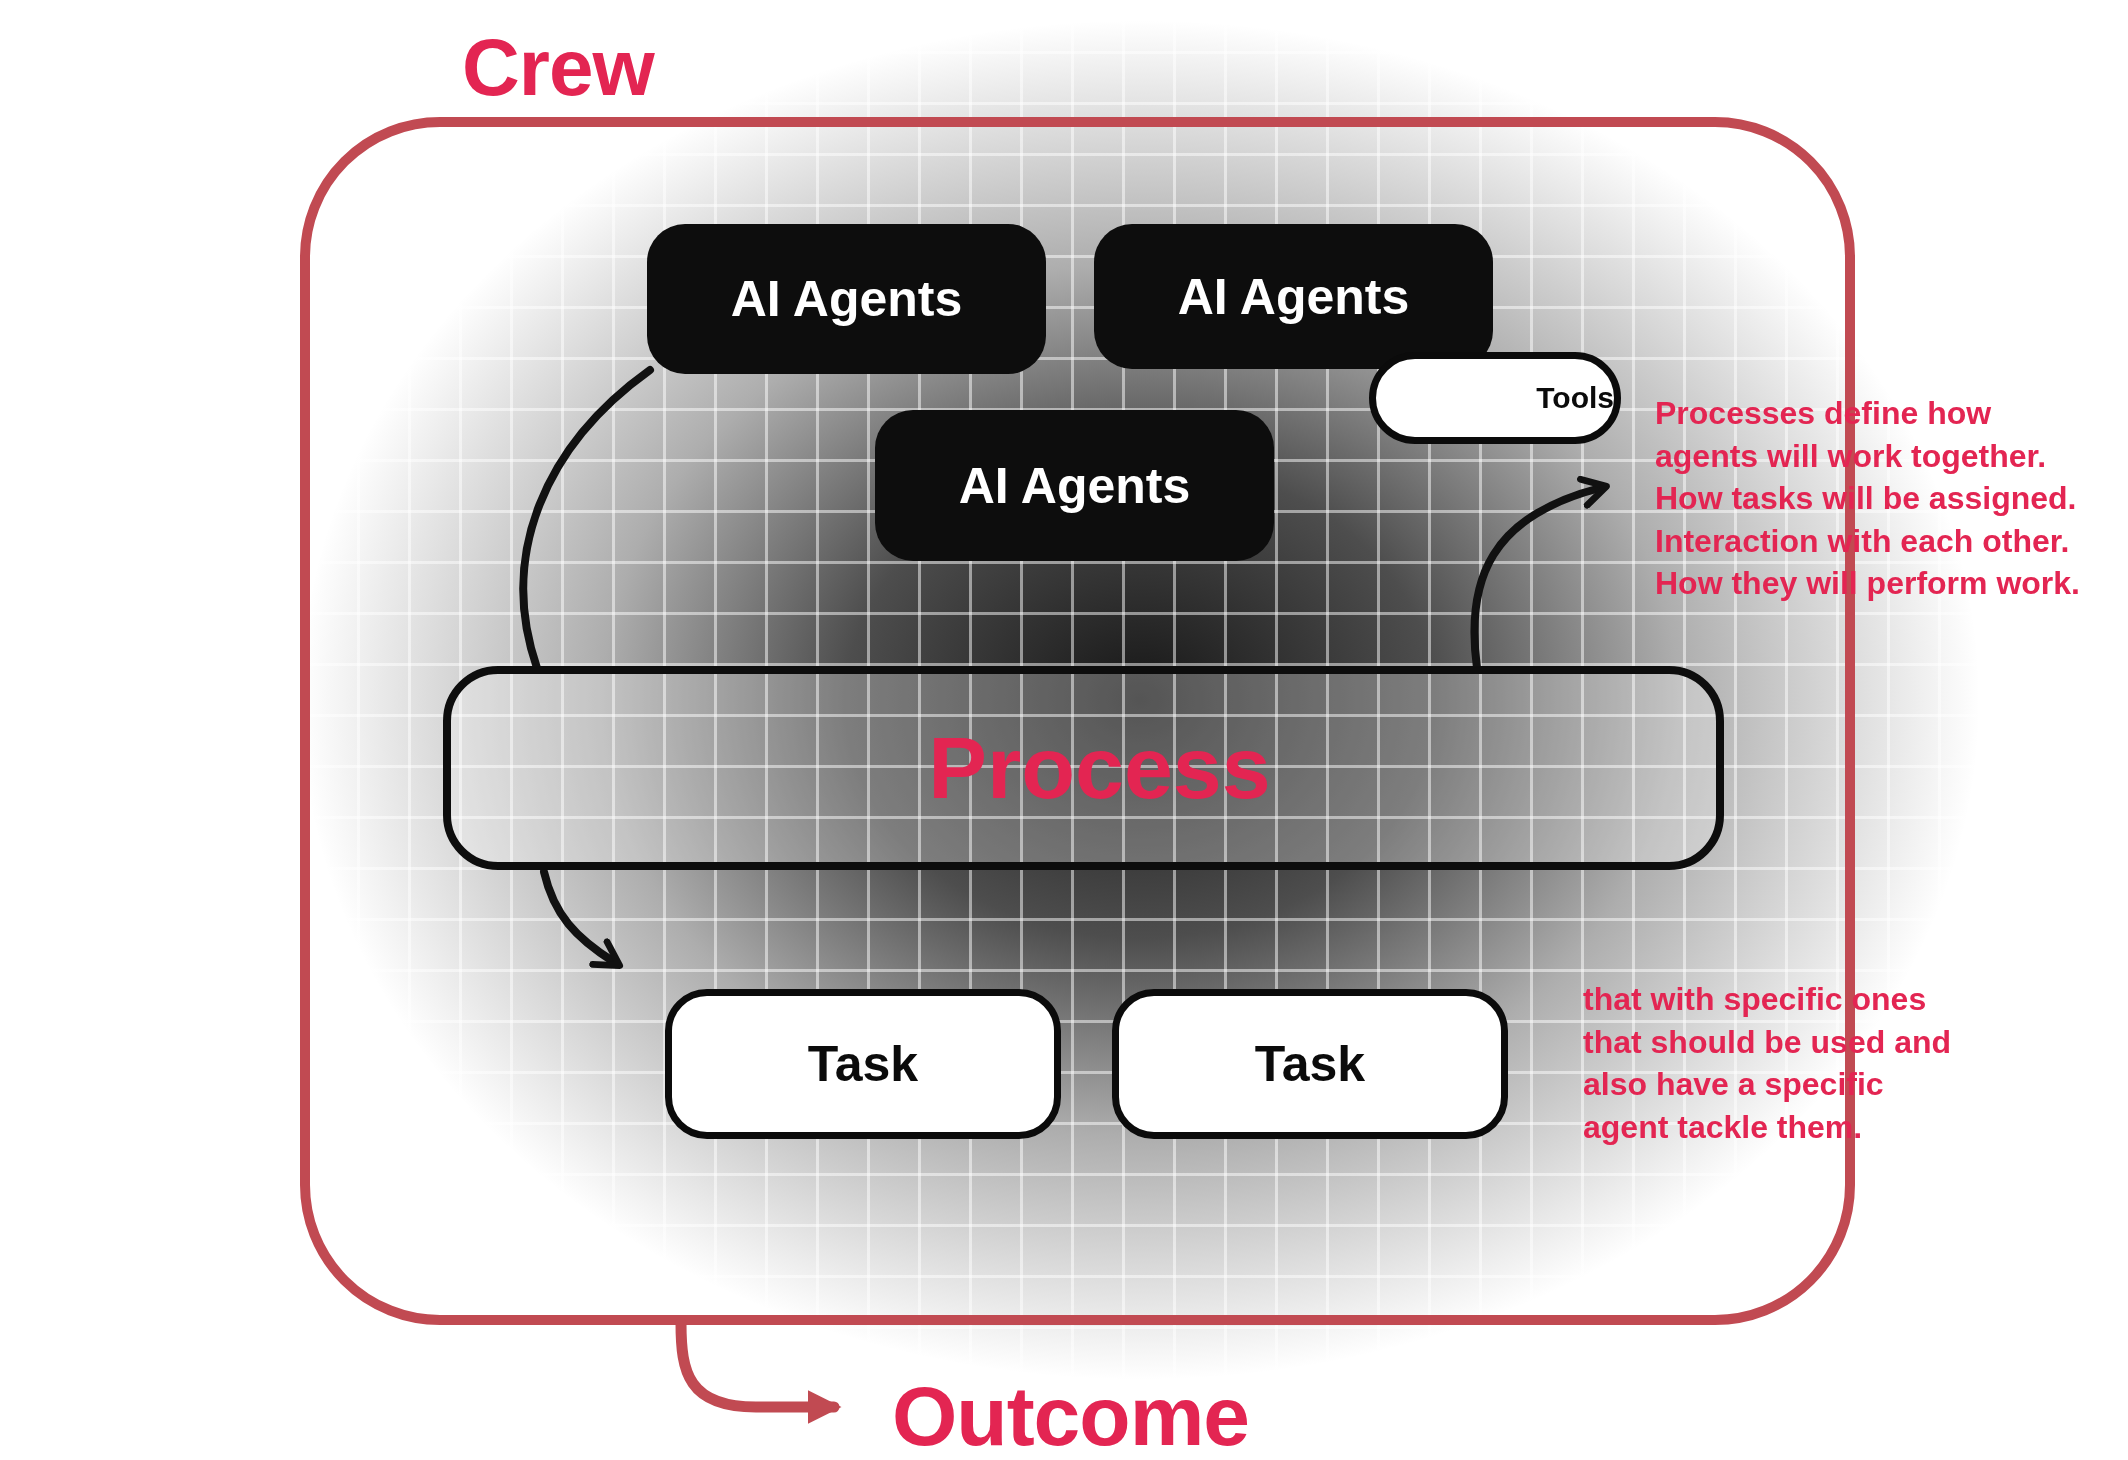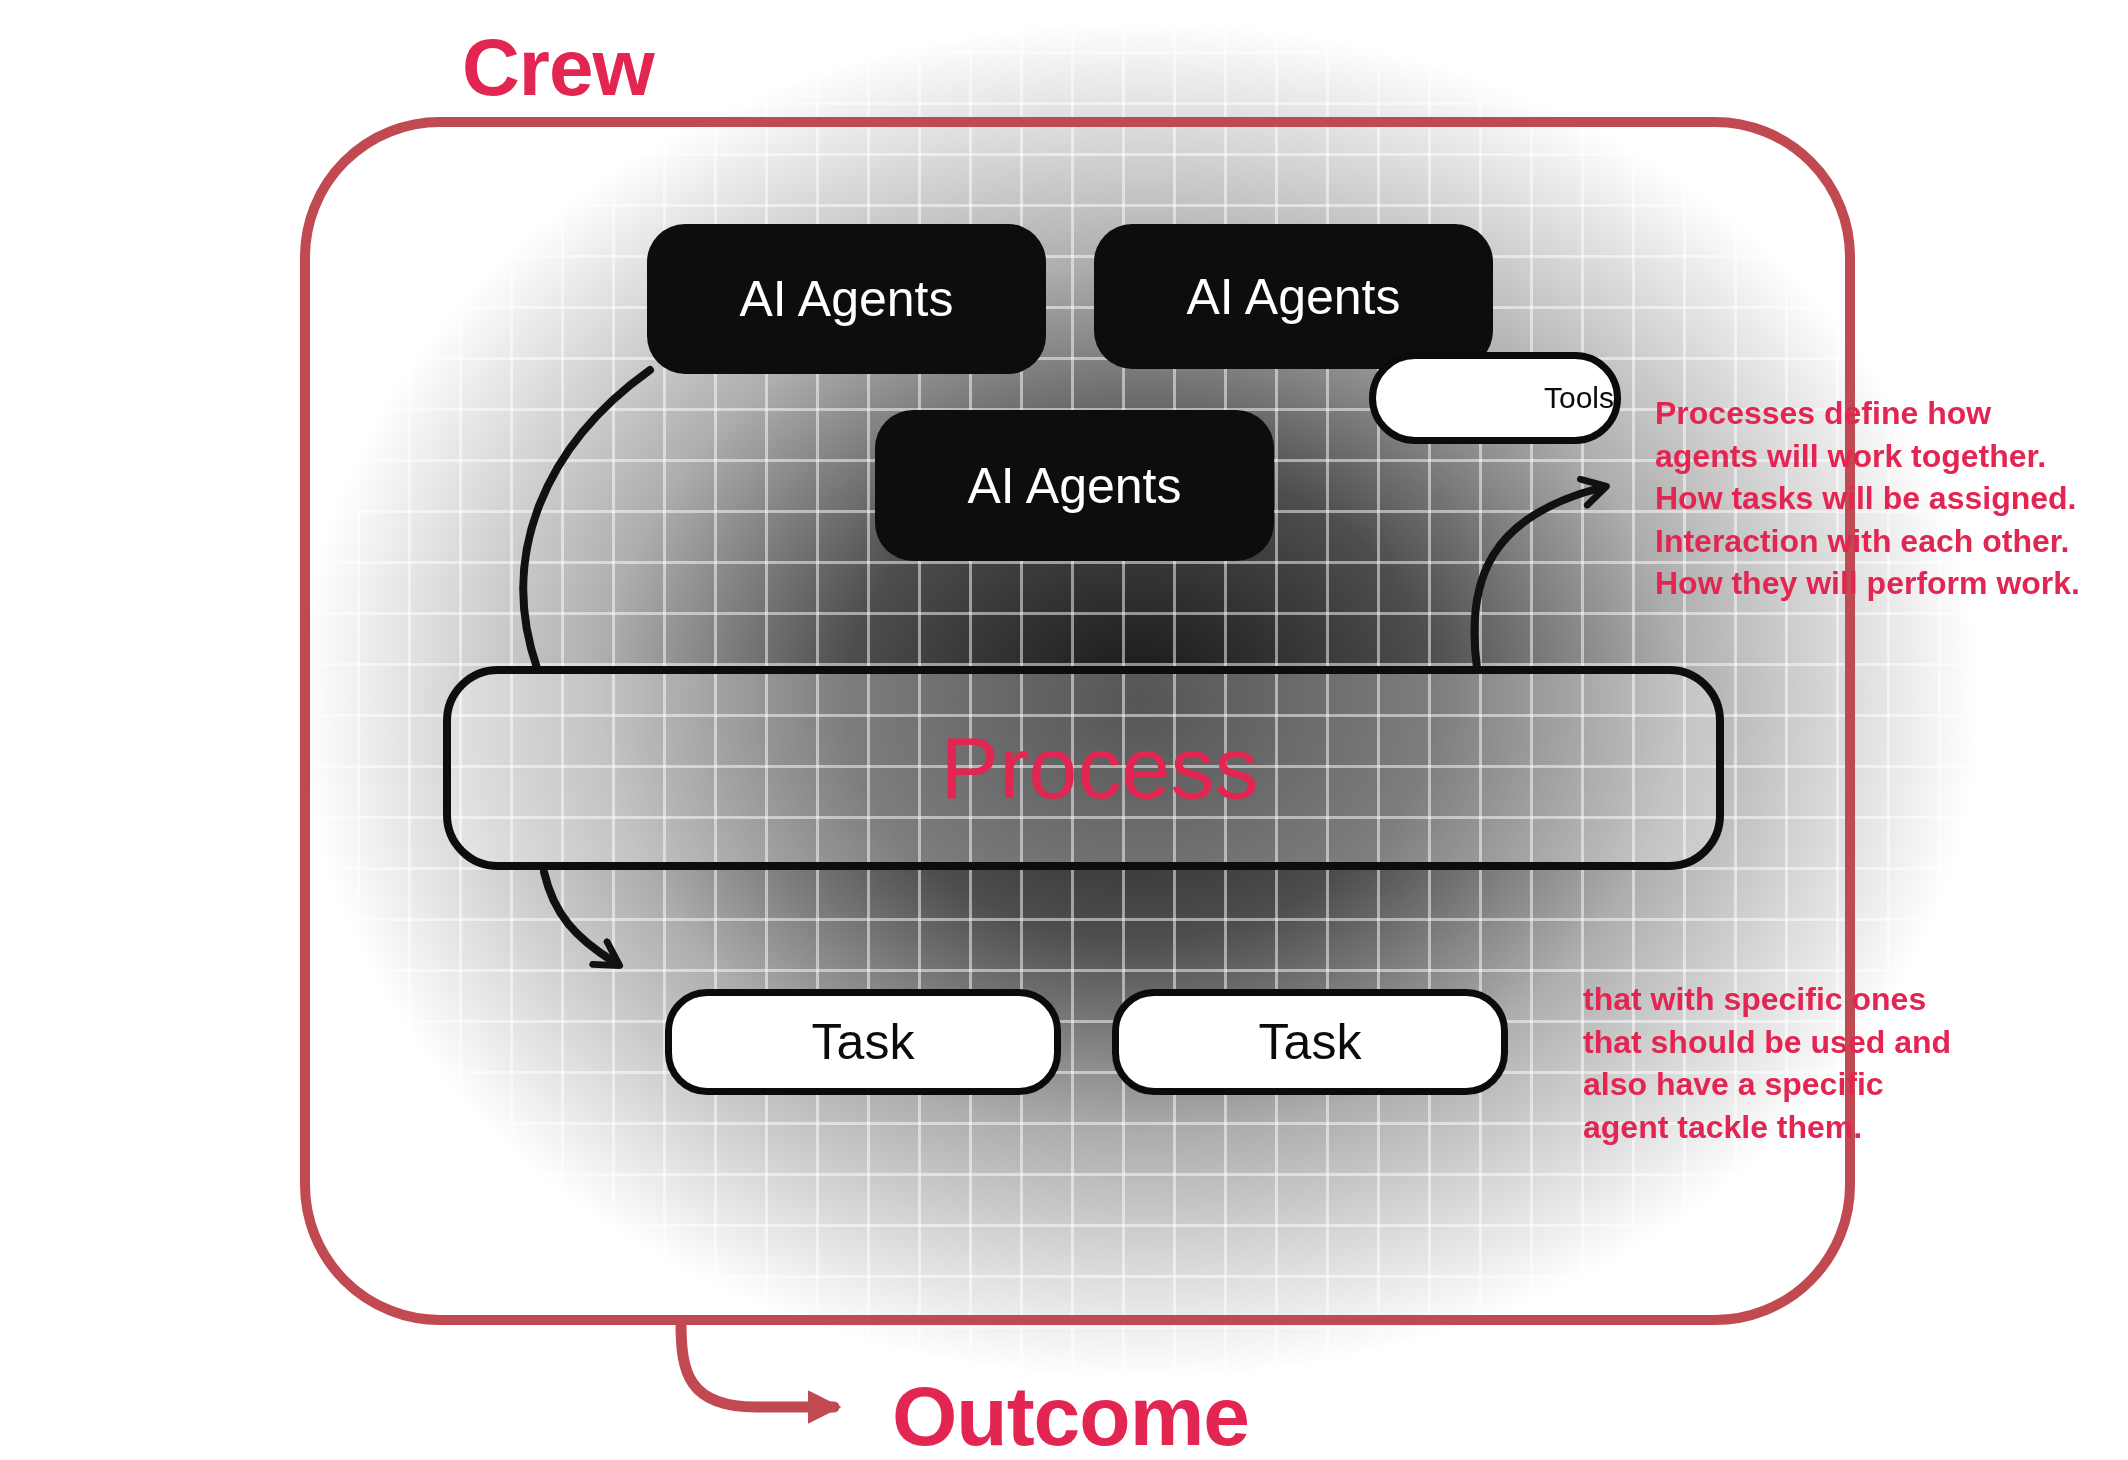--- a/index.html
+++ b/index.html
@@ -41,21 +41,21 @@
     letter-spacing:-1px;
   }
   .arrows{position:absolute;inset:0;width:2128px;height:1460px;}
   .arrow-black{stroke:#111;stroke-width:8;fill:none;stroke-linecap:round;}
   .arrow-red{stroke:var(--line-red);stroke-width:11;fill:none;stroke-linecap:round;}
   .mk-black-stroke{stroke:#111;fill:none;}
   .mk-red-fill{fill:var(--line-red);}
   .node{
     position:absolute;box-sizing:border-box;
     display:flex;align-items:center;justify-content:center;
-    font-weight:normal;text-align:center;
+    font-weight:bold;text-align:center;
   }
   .node-black{
     background:var(--node-black);color:#ffffff;
     border-radius:38px;font-size:50px;
   }
   .agent-1{left:647px;top:224px;width:399px;height:150px;}
   .agent-2{left:1094px;top:224px;width:399px;height:145px;}
   .agent-3{left:875px;top:410px;width:399px;height:151px;}
   .tools-pill{
     left:1369px;top:352px;width:252px;height:92px;
@@ -64,21 +64,21 @@
   }
   .process-box{
     left:443px;top:666px;width:1281px;height:204px;
     background:rgba(255,255,255,0.27);
     border:8px solid #0d0d0d;border-radius:55px;
     color:var(--accent);font-size:88px;padding-left:32px;
   }
   .task-box{
     background:#ffffff;border:7px solid #0b0b0b;border-radius:42px;
     color:#0b0b0b;font-size:50px;
-    width:396px;height:106px;top:989px;
+    width:396px;height:150px;top:989px;
   }
   .task-1{left:665px;}
   .task-2{left:1112px;}
   .ann{
     position:absolute;color:var(--accent);
     font-size:32px;font-weight:bold;line-height:1.33;
   }
   .ann span{display:block;}
   .ann-left{left:170px;top:196px;width:420px;text-align:center;}
   .ann-right-top{left:1655px;top:392px;width:480px;text-align:left;}

